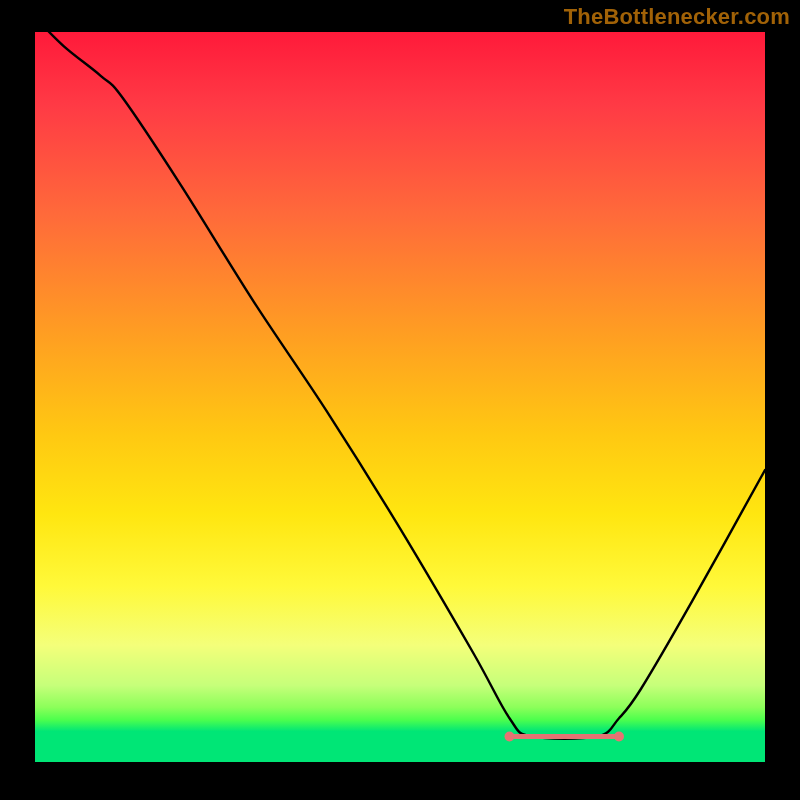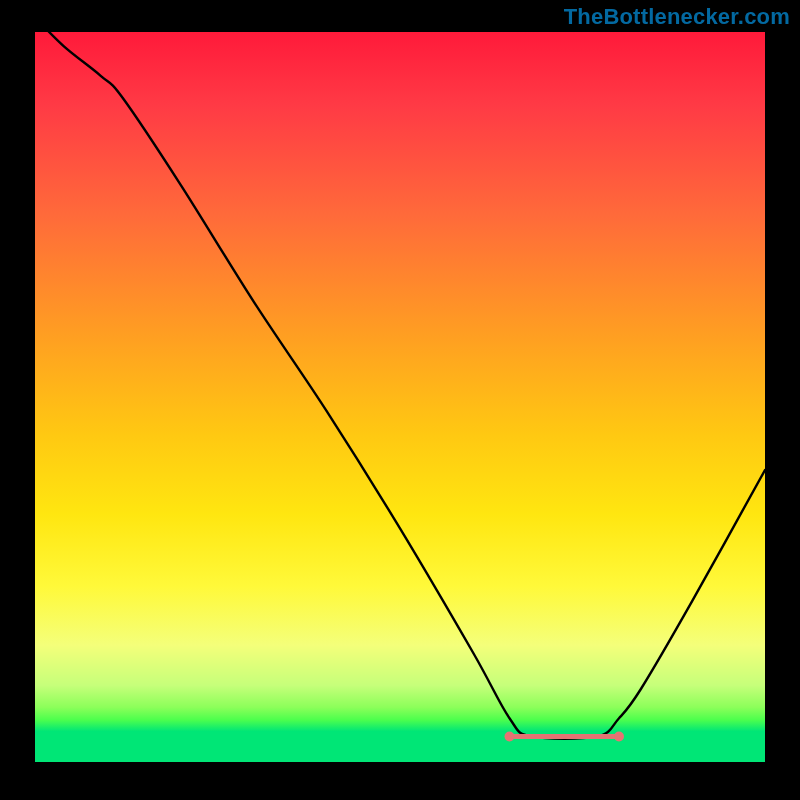--- a/index.html
+++ b/index.html
@@ -4,21 +4,21 @@
 <style>
   * { margin: 0; padding: 0; box-sizing: border-box; }
   html, body { width: 800px; height: 800px; background: #000; overflow: hidden; }
   .wrap { position: relative; width: 800px; height: 800px; background: #000; }
   .source {
     position: absolute;
     top: 4px; right: 10px;
     font-family: Arial, Helvetica, sans-serif;
     font-size: 22px;
     font-weight: 600;
-    color: #0369a1;
+    color: #a16207;
     letter-spacing: 0.2px;
   }
   .plot {
     position: absolute;
     left: 35px; top: 32px;
     width: 730px; height: 730px;
   }
   .gradient {
     position: absolute;
     left: 0; top: 0; width: 100%; height: 100%;

